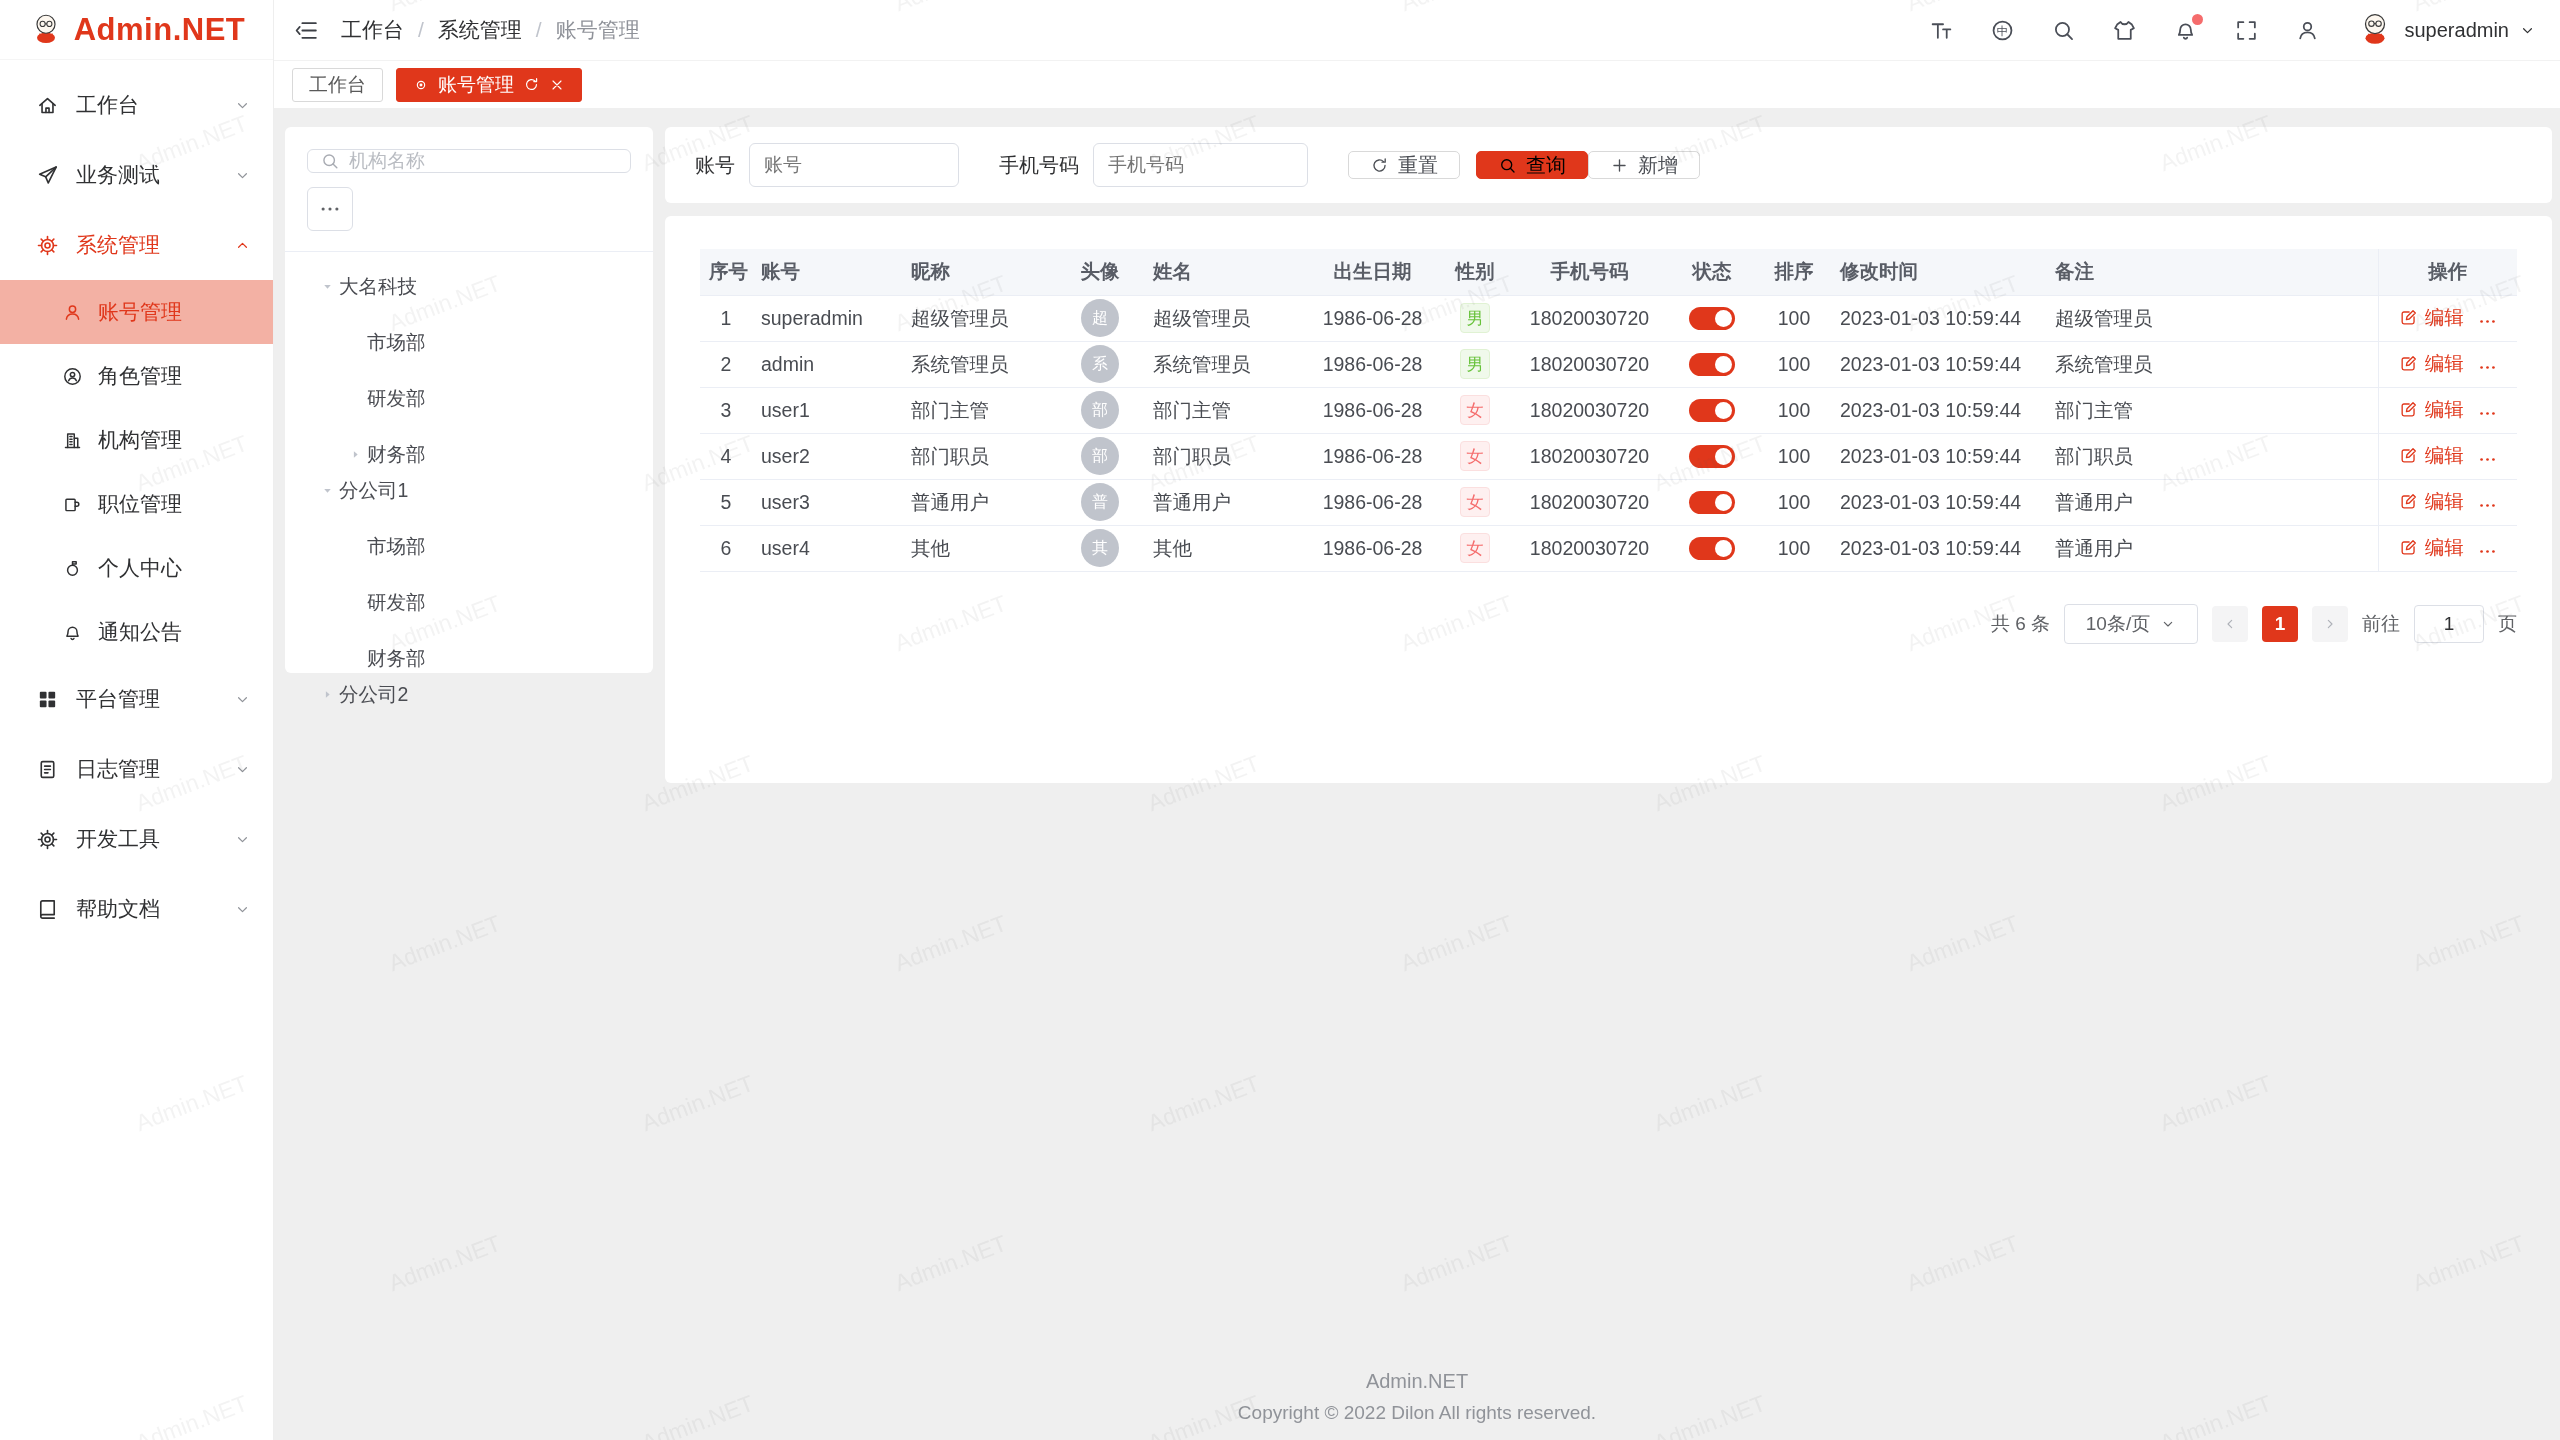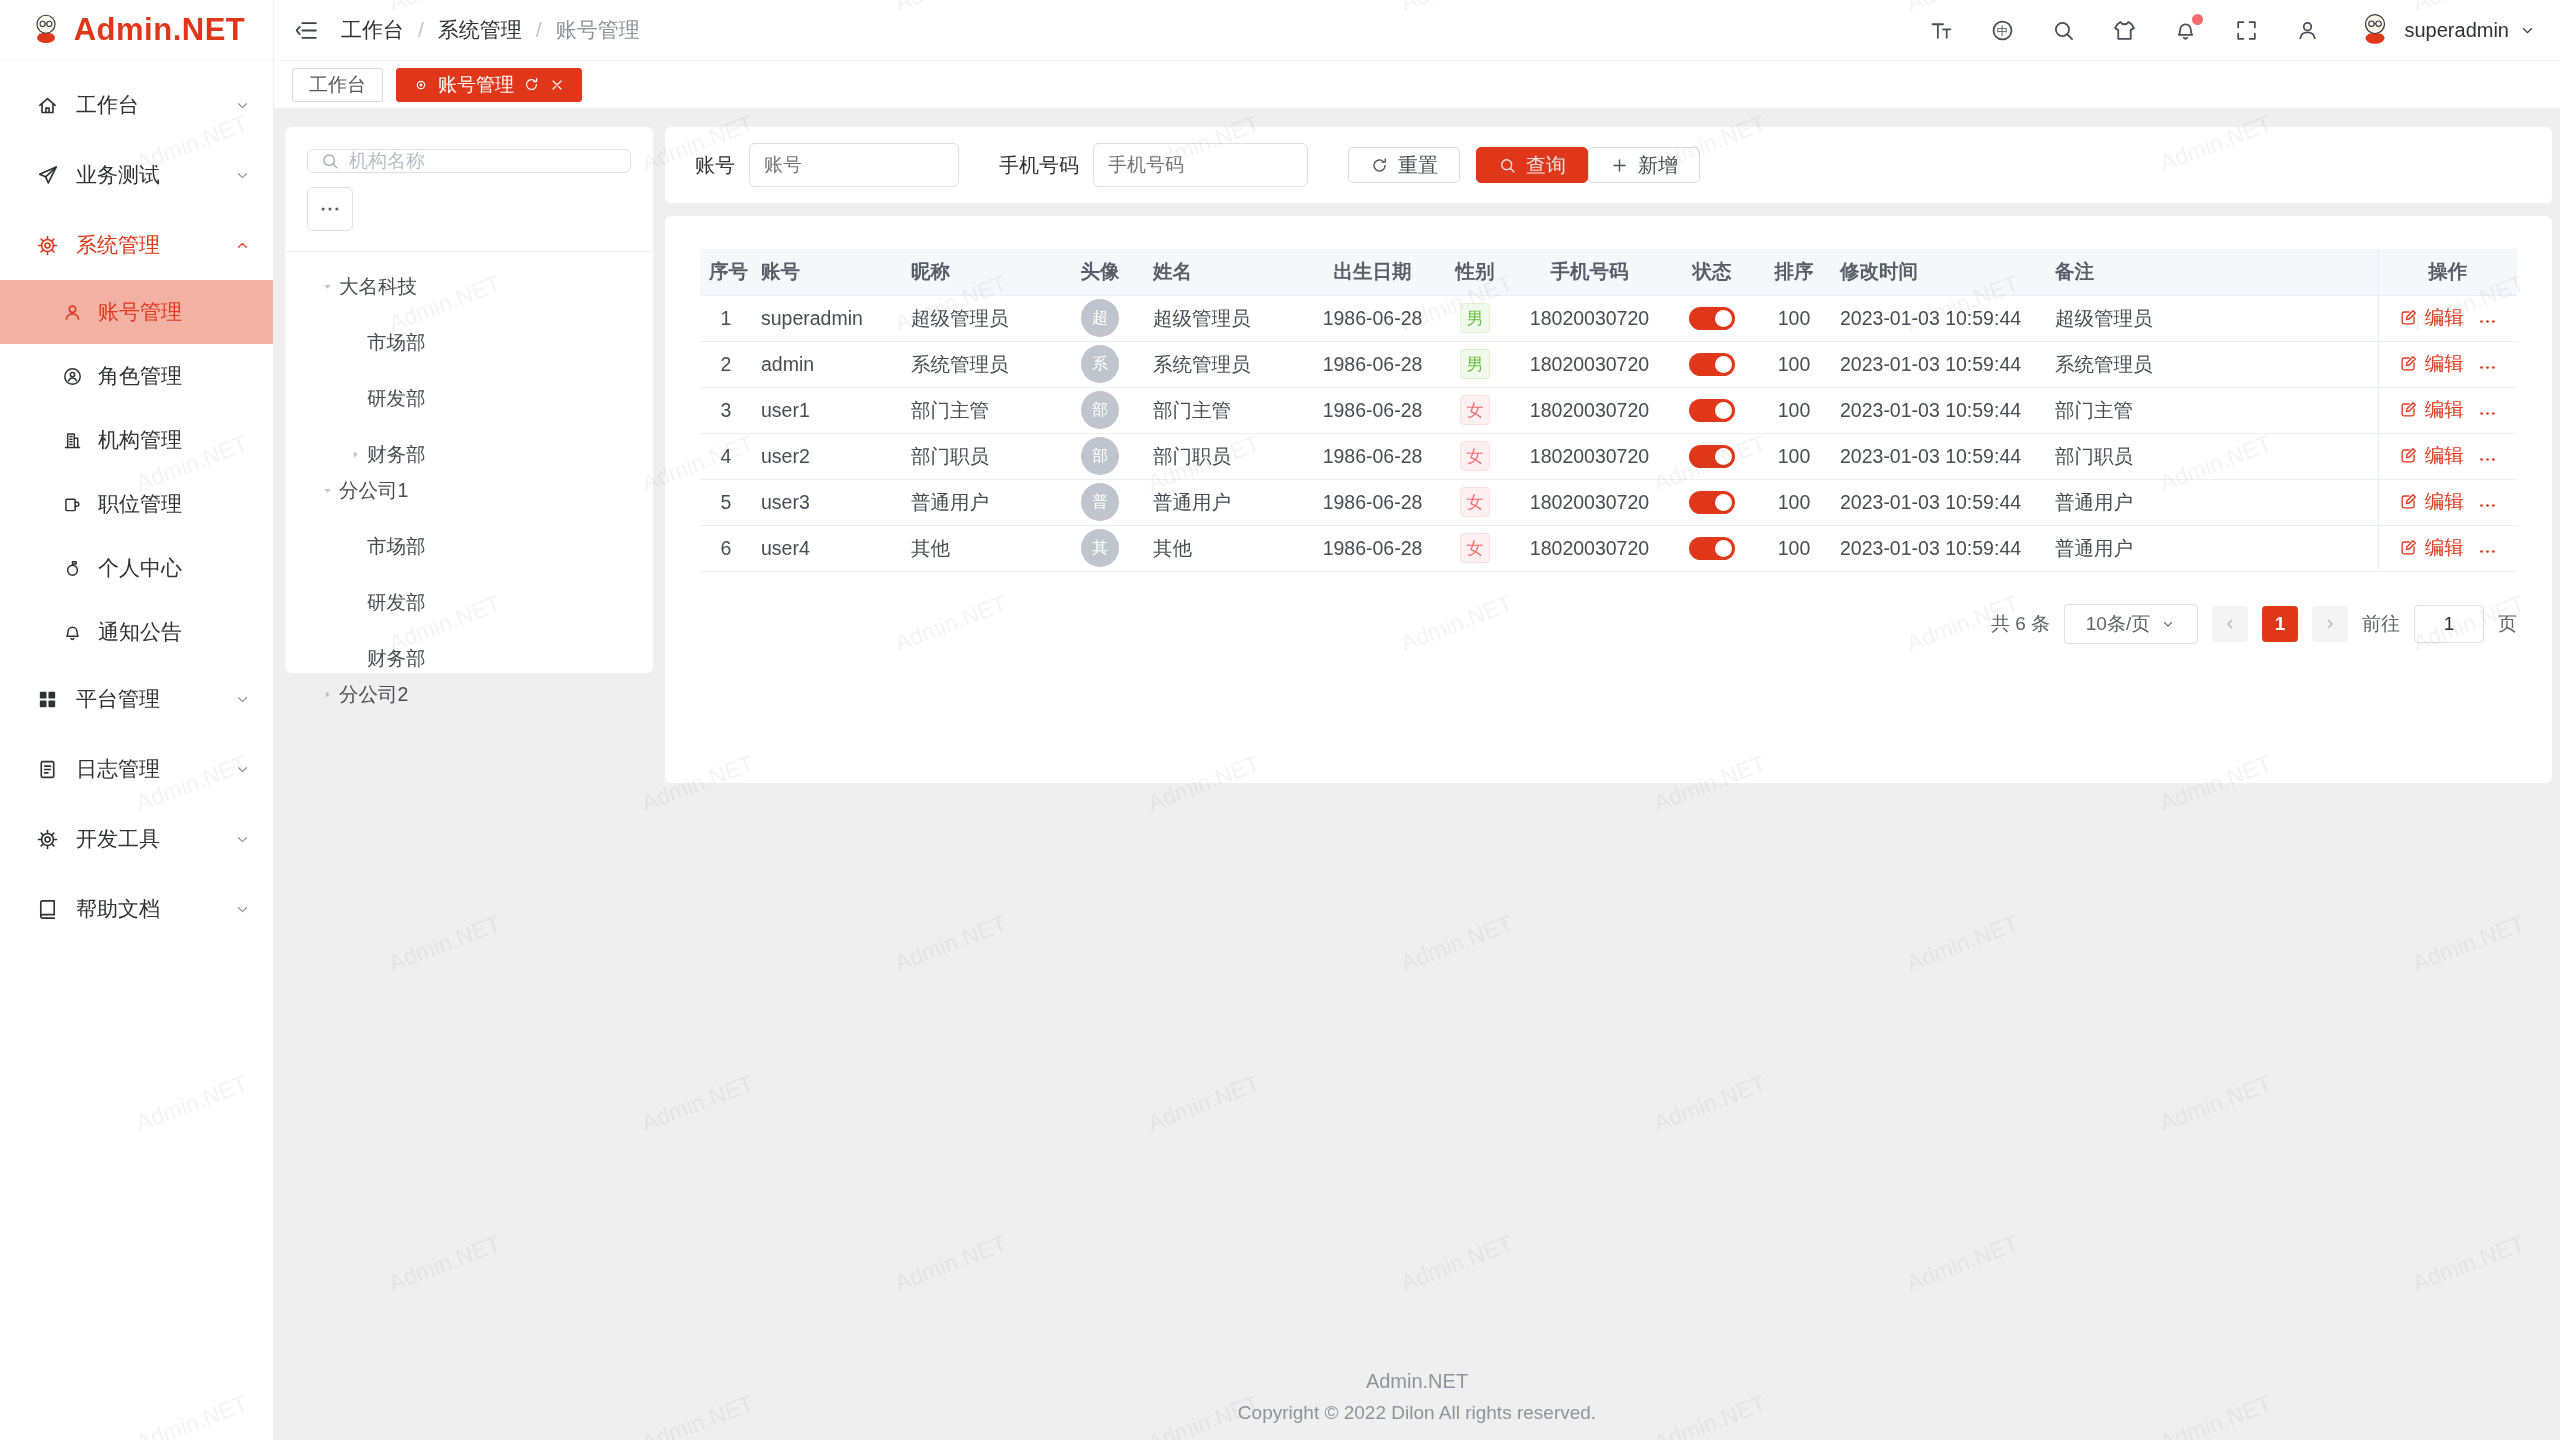--- a/index.html
+++ b/index.html
@@ -63,22 +63,22 @@
   .tnode.lvl1{padding-left:50px;margin-top:20px;}
 
   
   #main-col{flex:1;display:flex;flex-direction:column;gap:13px;justify-content:space-between;}
   #filter-card{height:76px;display:flex;align-items:center;padding:0 30px;}
   .f-label{font-size:20px;color:var(--txt);margin-right:14px;}
   .f-input{height:44px;border:1px solid #dcdfe6;border-radius:6px;padding:0 14px;font-size:19px;color:var(--txt);outline:none;}
   #acc-input{width:210px;}
   #phone-input{width:215px;}
   #phone-label{margin-left:40px;}
-  .btn{height:36px;display:inline-flex;align-items:center;gap:9px;padding:0 21px;border:1px solid #d9d9d9;border-radius:5px;background:#fff;font-size:20px;color:#4c4f55;cursor:pointer;}
-  .btn.primary{background:var(--primary);border-color:var(--primary);color:#e5e5e5;}
+  .btn{height:28px;display:inline-flex;align-items:center;gap:9px;padding:0 21px;border:1px solid #d9d9d9;border-radius:5px;background:#fff;font-size:20px;color:#4c4f55;cursor:pointer;}
+  .btn.primary{background:var(--primary);border-color:var(--primary);color:#000000;}
   #reset-btn{margin-left:40px;}
   #search-btn{margin-left:16px;}
   #add-btn{}
 
   
   #table-card{height:567px;padding:33px 35px 0;}
   table{width:100%;border-collapse:collapse;table-layout:fixed;}
   th,td{height:46px;padding:0 9px;border-bottom:1px solid var(--border);font-size:19.5px;white-space:nowrap;overflow:hidden;}
   th{background:#f5f7fa;color:#595d66;font-weight:bold;}
   td{color:#494c52;}

